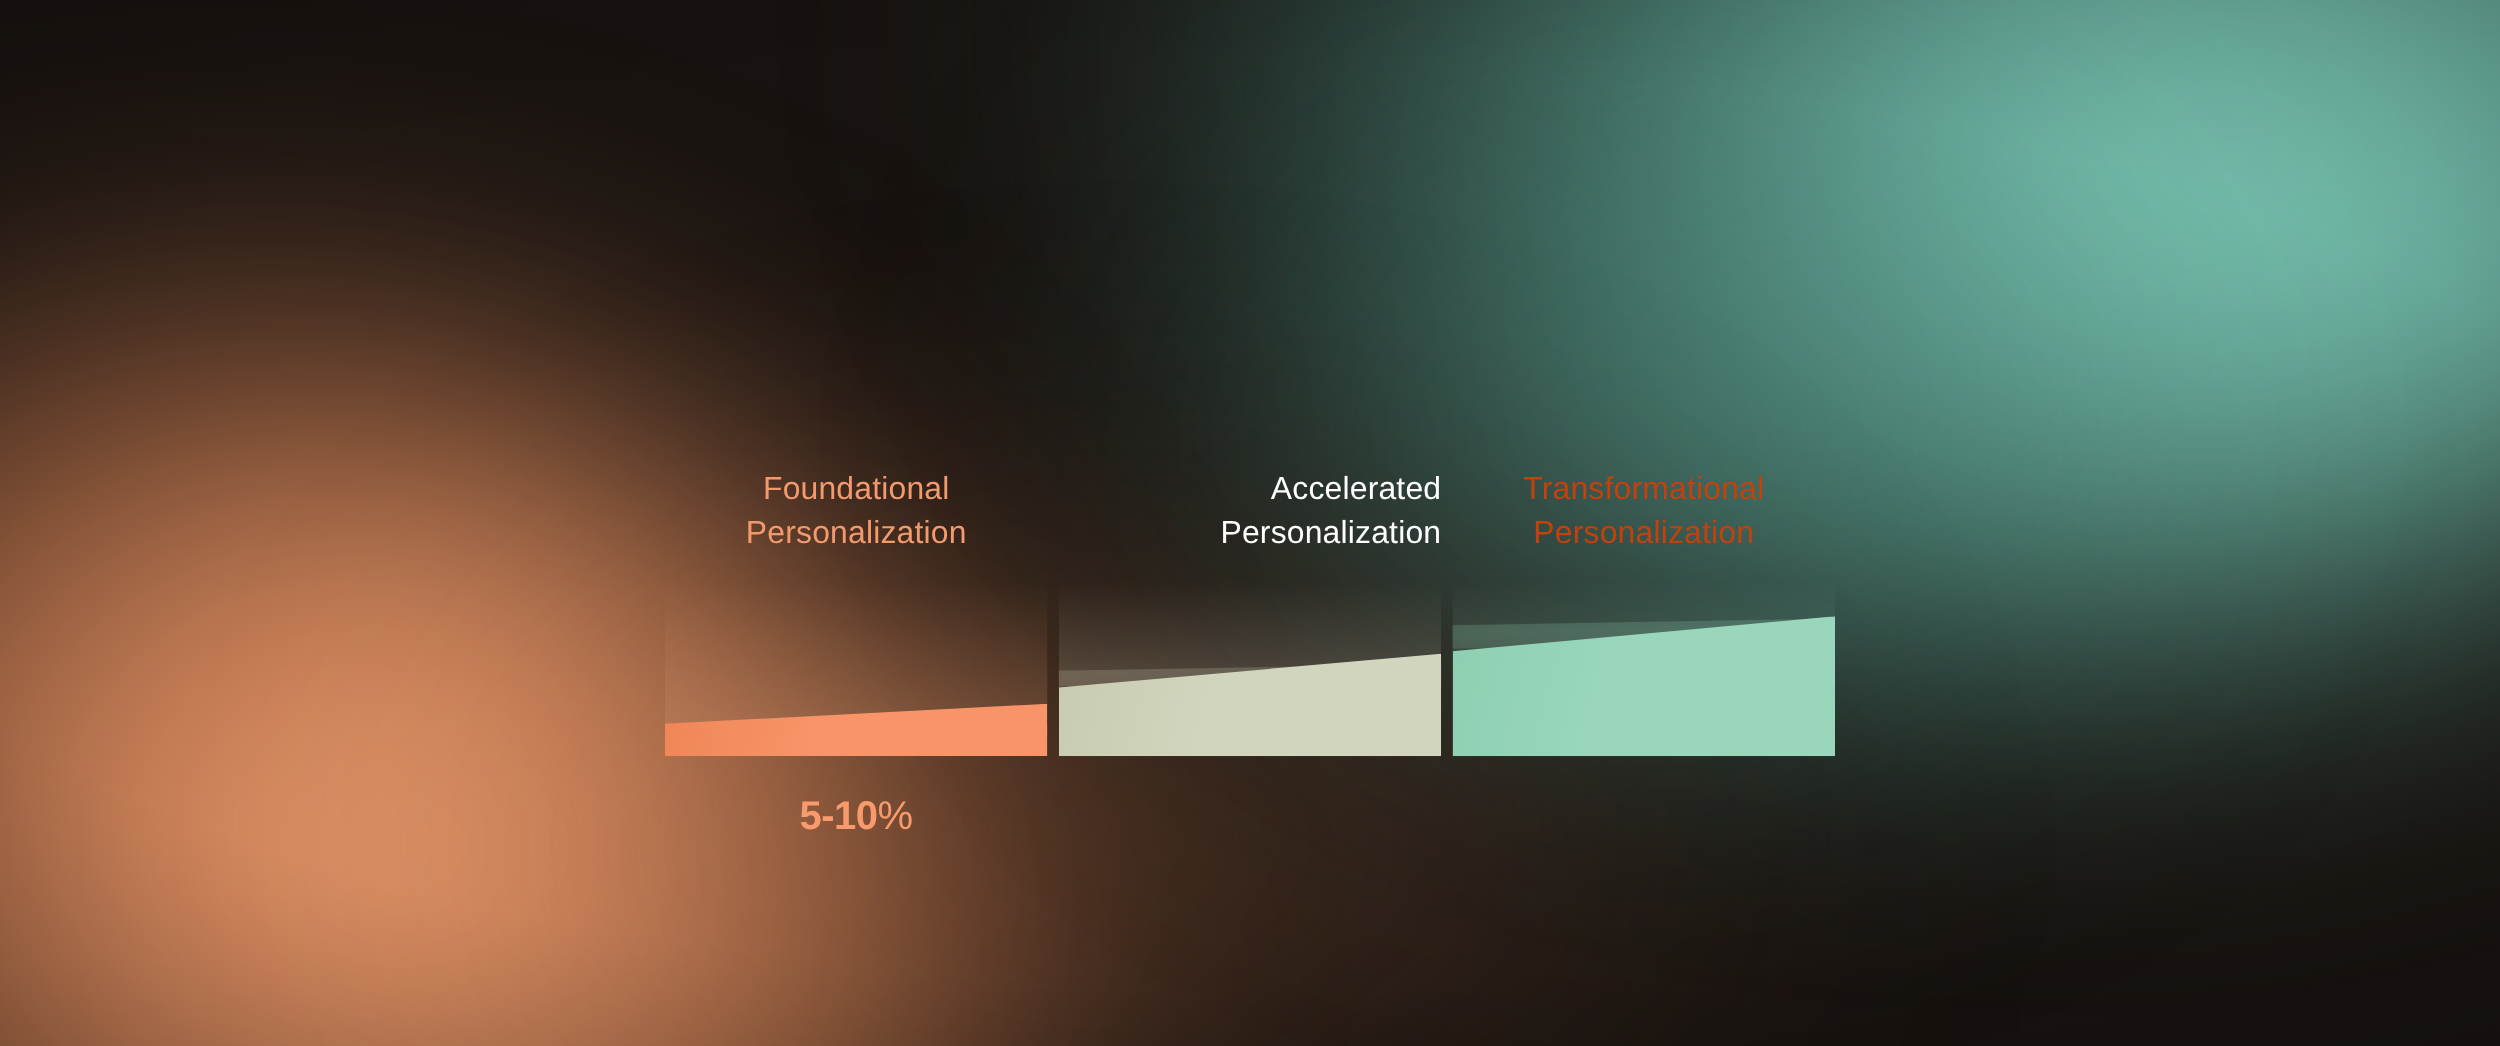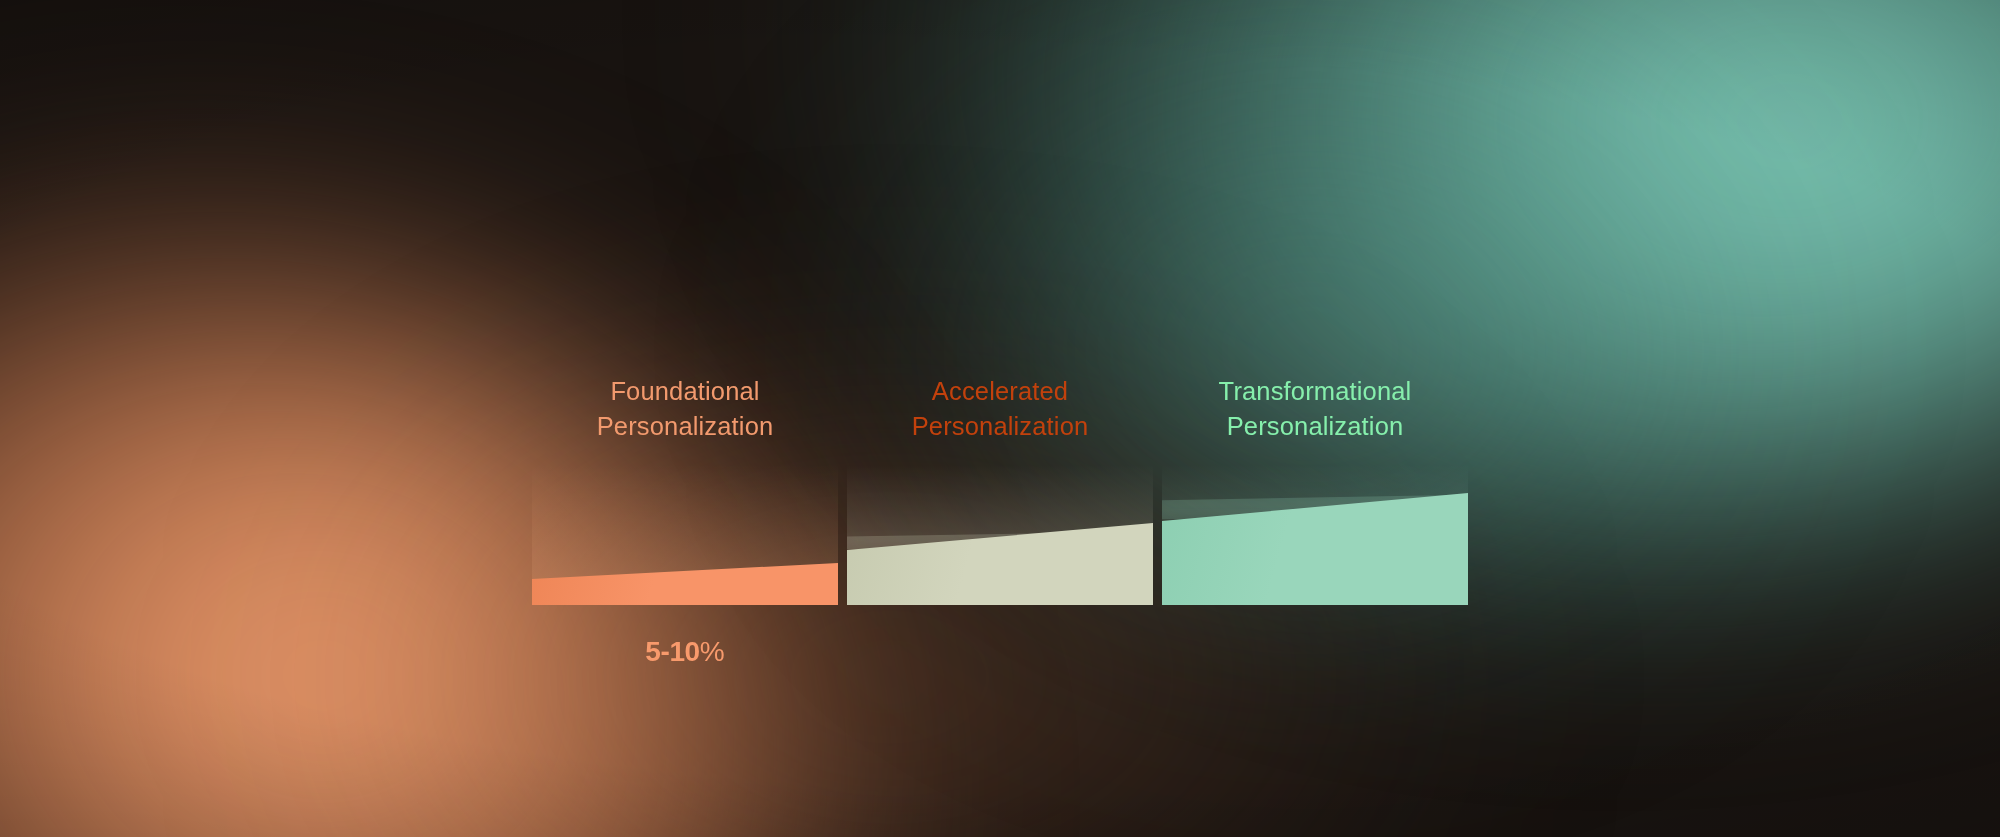--- a/index.html
+++ b/index.html
@@ -137,21 +137,21 @@
     opacity: 0.62;
     pointer-events: none;
   }
 
   .col-value {
     position: absolute;
     top: 252px;
     left: 0;
     width: 100%;
     text-align: center;
-    font-size: 28px;
+    font-size: 32px;
     line-height: 52px;
     font-weight: 700;
     letter-spacing: -0.4px;
   }
   .col-value .pct {
     font-weight: 400;
     letter-spacing: 0;
   }
 </style>
 </head>
@@ -175,31 +175,31 @@
         <div class="panel-haze" style="background: linear-gradient(rgba(255, 255, 255, 0) 0%, rgba(214, 150, 110, 0.3) 100%);"></div>
         <div class="wedge-glow" style="bottom: 16px; background: linear-gradient(rgba(255, 255, 255, 0) 0%, rgba(248, 148, 104, 0.4) 70%, rgba(248, 148, 104, 0.6) 100%); clip-path: polygon(0% 52.3px, 100% 48.8px, 100% 100%, 0% 100%);"></div>
         <div class="wedge" style="height: 42px; clip-path: polygon(0% 38.095%, 100% 0%, 100% 100%, 0% 100%); background: linear-gradient(105deg, rgb(239, 134, 87) 0%, rgb(248, 148, 104) 40%, rgb(248, 148, 104) 100%);"></div>
       </div>
       <div class="col-value" style="color: rgb(248, 154, 108);">
         <span>5-10</span><span class="pct">%</span>
       </div>
     </div>
 
     <div class="col col-1">
-      <div class="col-title" style="color: #c2410c;">Accelerated
+      <div class="col-title" style="color: #ffffff; text-align: right;">Accelerated
 Personalization</div>
       <div class="panel">
         <div class="panel-haze" style="background: linear-gradient(rgba(255, 255, 255, 0) 0%, rgba(206, 206, 186, 0.34) 100%);"></div>
         <div class="wedge-glow" style="bottom: 56px; background: linear-gradient(rgba(255, 255, 255, 0) 0%, rgba(210, 213, 189, 0.4) 70%, rgba(210, 213, 189, 0.6) 100%); clip-path: polygon(0% 45.9px, 100% 40px, 100% 100%, 0% 100%);"></div>
         <div class="wedge" style="height: 82px; clip-path: polygon(0% 32.927%, 100% 0%, 100% 100%, 0% 100%); background: linear-gradient(105deg, rgb(199, 203, 176) 0%, rgb(210, 213, 189) 40%, rgb(210, 213, 189) 100%);"></div>
       </div>
     </div>
 
     <div class="col col-2">
-      <div class="col-title" style="color: #86efac;">Transformational
+      <div class="col-title" style="color: #c2410c;">Transformational
 Personalization</div>
       <div class="panel">
         <div class="panel-haze" style="background: linear-gradient(rgba(255, 255, 255, 0) 0%, rgba(150, 214, 192, 0.38) 100%);"></div>
         <div class="wedge-glow" style="bottom: 86px; background: linear-gradient(rgba(255, 255, 255, 0) 0%, rgba(153, 214, 187, 0.4) 70%, rgba(153, 214, 187, 0.6) 100%); clip-path: polygon(0% 39.5px, 100% 33.4px, 100% 100%, 0% 100%);"></div>
         <div class="wedge" style="height: 112px; clip-path: polygon(0% 25%, 100% 0%, 100% 100%, 0% 100%); background: linear-gradient(105deg, rgb(141, 207, 178) 0%, rgb(153, 214, 187) 40%, rgb(153, 214, 187) 100%);"></div>
       </div>
     </div>
 
   </div>
 </div>

